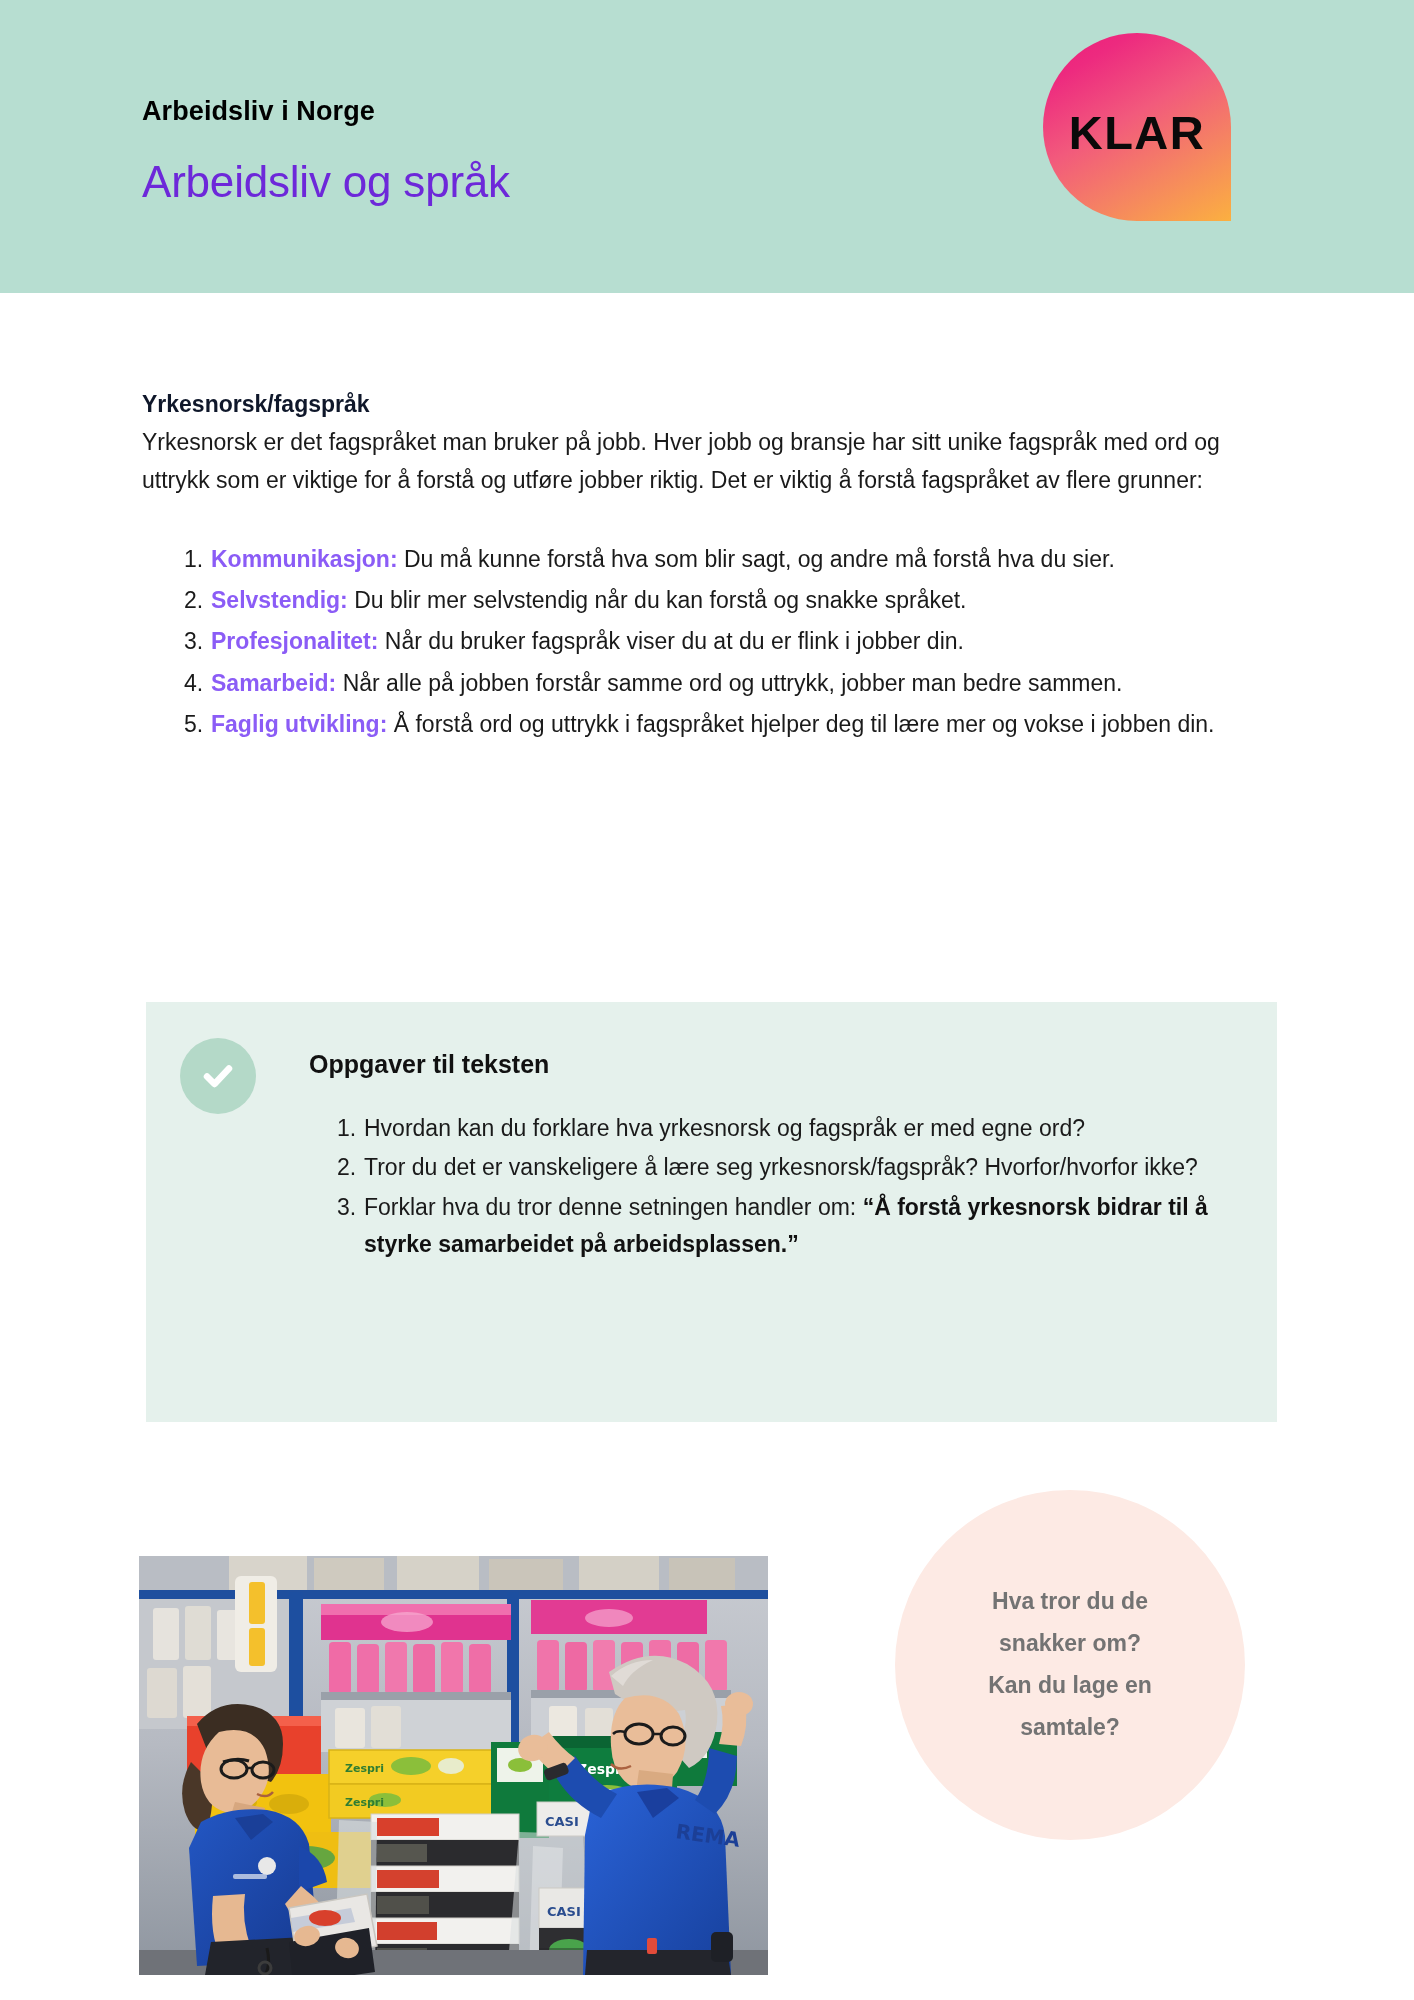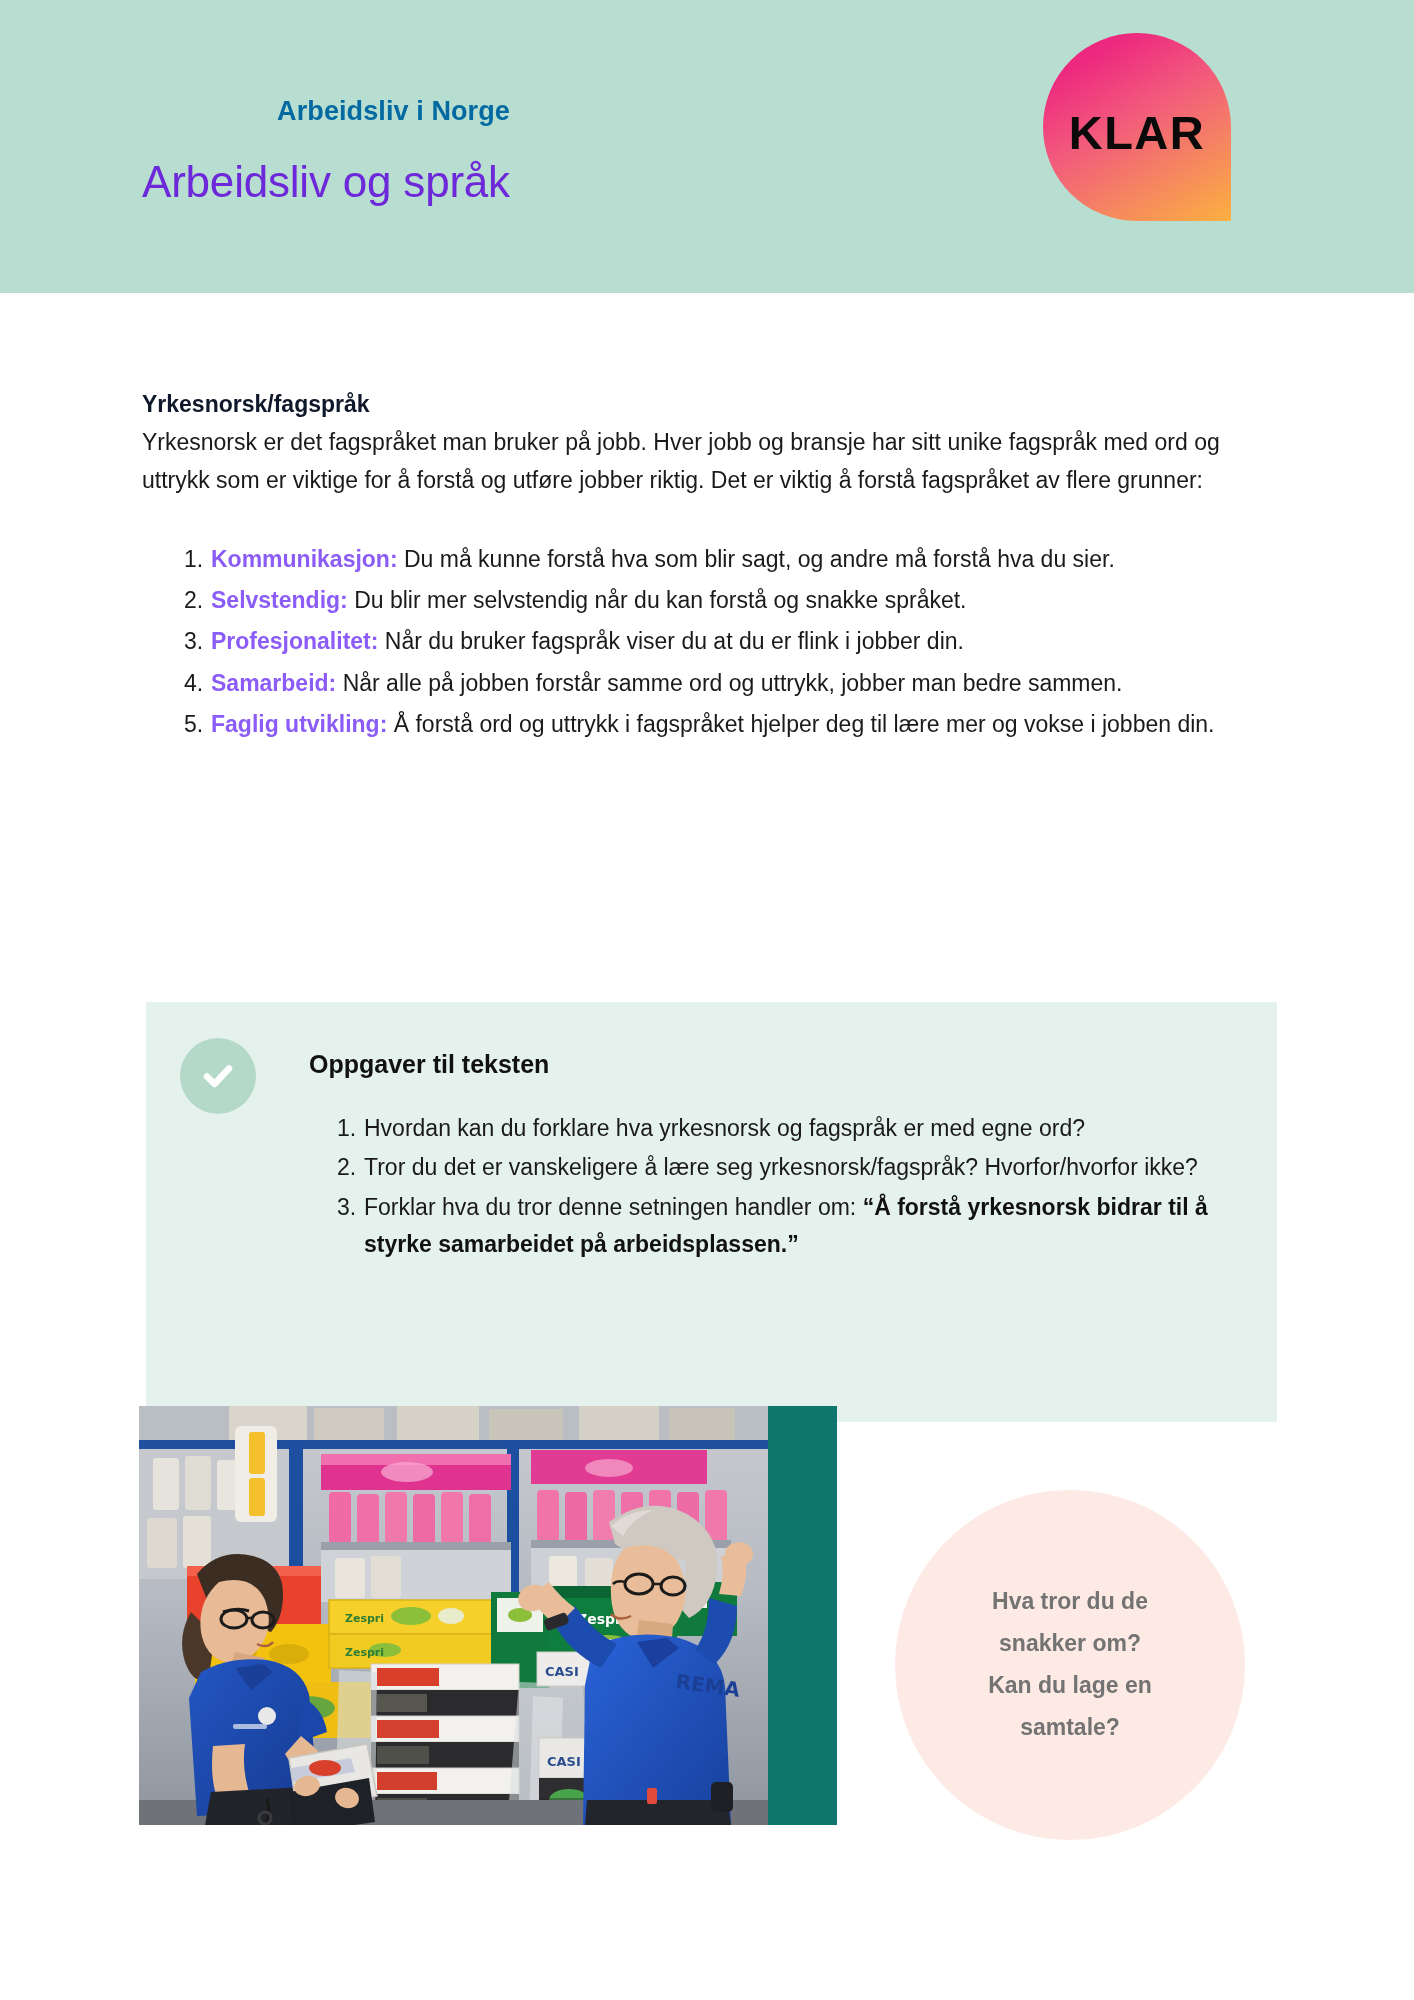--- a/index.html
+++ b/index.html
@@ -31,24 +31,23 @@
 
   .header-text {
     position: absolute;
     left: 142px;
     top: 95px;
   }
 
   .eyebrow {
     font-size: 27px;
     font-weight: 700;
-    color: #0369a1;
+    color: #000000;
     letter-spacing: 0.1px;
     line-height: 1.2;
-    text-align: right;
   }
 
   .main-title {
     font-size: 44px;
     font-weight: 400;
     color: #6d28d9;
     letter-spacing: -0.2px;
     line-height: 1.2;
     margin-top: 29px;
   }
@@ -188,25 +187,25 @@
     font-size: 23px;
     color: #1a1a1a;
   }
 
   ol.tasks > li b { font-weight: 700; color: #111111; }
 
   
   .photo {
     position: absolute;
     left: 139px;
-    top: 1406px;
-    width: 698px;
+    top: 1556px;
+    width: 629px;
     height: 419px;
     overflow: hidden;
-    background: #0f766e;
+    background: #a21caf;
   }
 
   .photo svg { display: block; }
 
   
   .bubble {
     position: absolute;
     left: 895px;
     top: 1490px;
     width: 350px;

